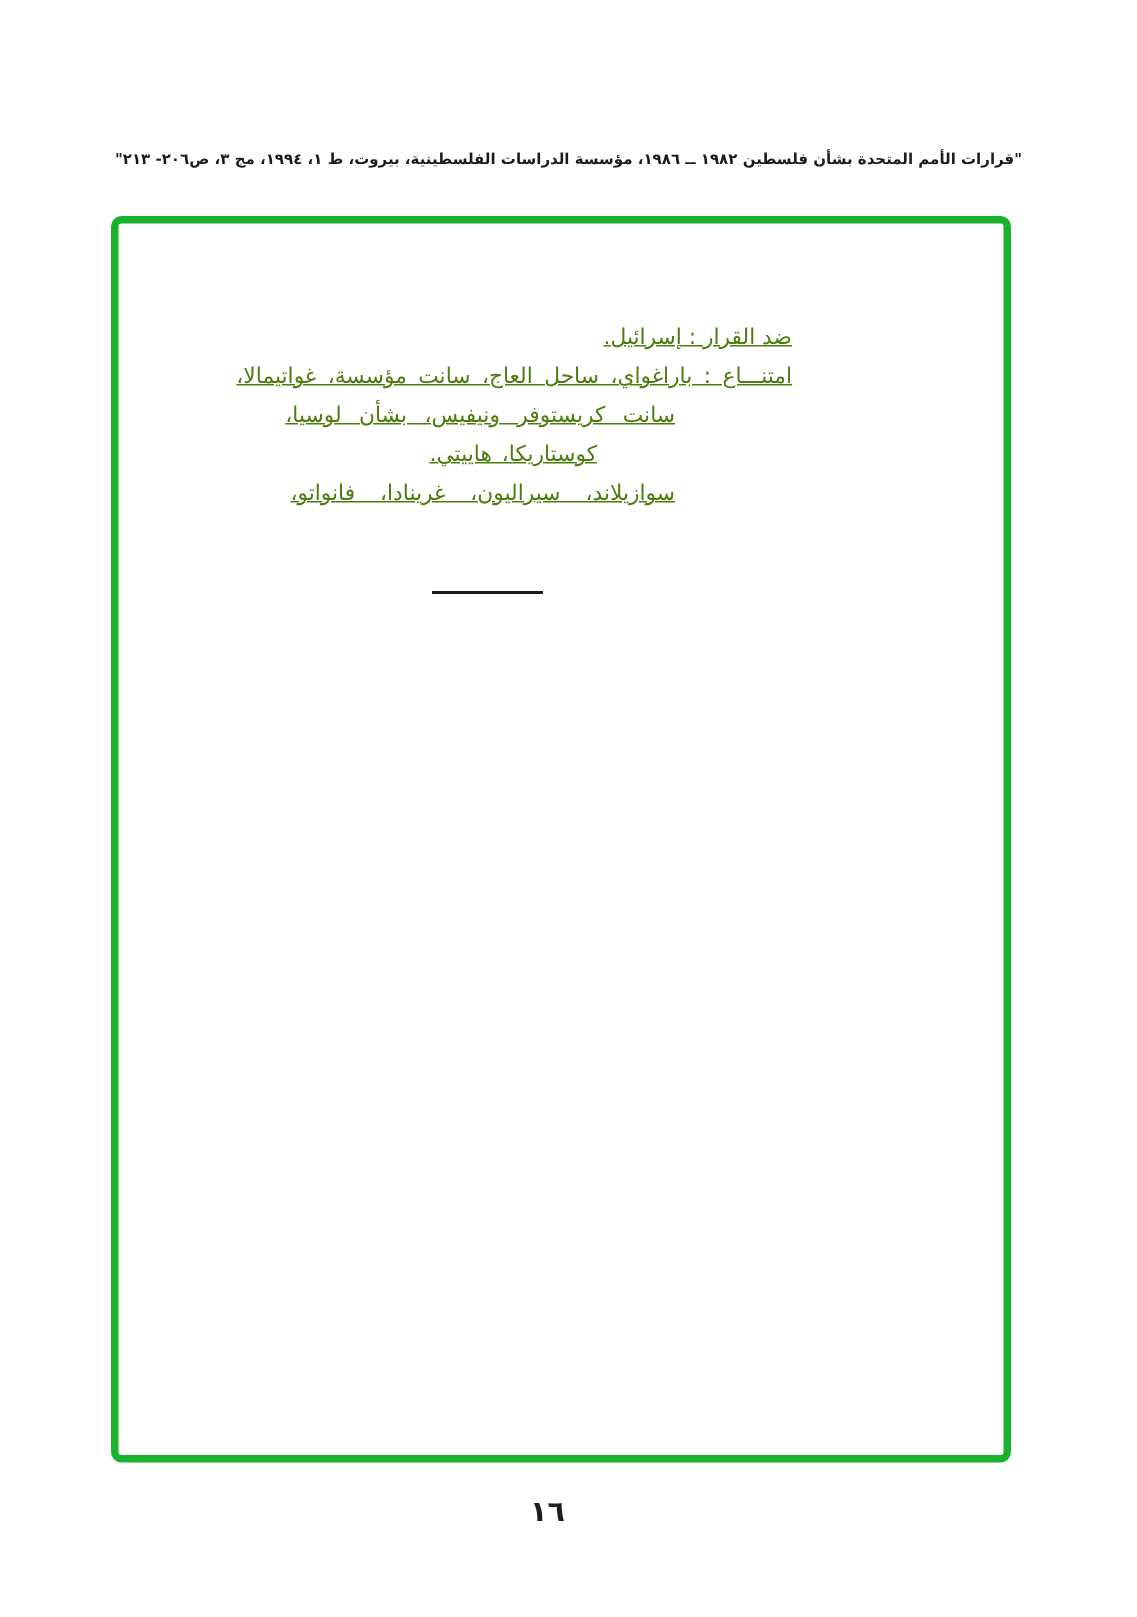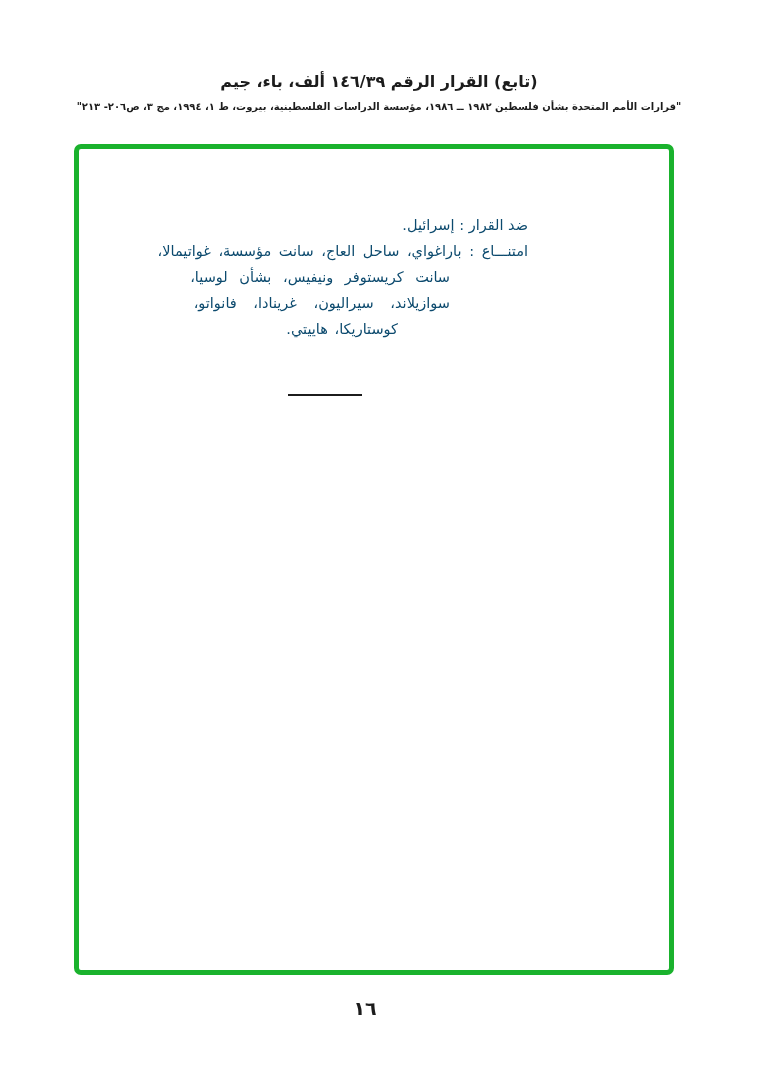--- a/index.html
+++ b/index.html
@@ -56,21 +56,22 @@
   
   .vote-block {
     position: absolute;
     left: 140px;
     top: 212px;
     width: 388px;
     direction: rtl;
     text-align: right;
     font-size: 14.5px;
     line-height: 26px;
-    color: #0c4a6e;
+    color: #4d7c0f;
+    text-decoration: underline;
   }
   .vote-line { white-space: nowrap; }
   .line-against   { }
   .line-abstain   { word-spacing: 3px; }
   .line-abstain2  { margin-right: 78px; word-spacing: 2px; }
   .line-absent    { word-spacing: 2px; }
   .line-absent2   { margin-right: 78px; word-spacing: 7px; letter-spacing: 0.8px; }
   .line-absent3   { margin-right: 78px; word-spacing: 12px; letter-spacing: 1.2px; }
   .line-absent4   { margin-right: 130px; word-spacing: 2px; }
 
@@ -93,31 +94,30 @@
     direction: rtl;
     font-size: 19px;
     font-weight: bold;
   }
 </style>
 </head>
 <body>
 
 <div class="page">
 
-  <div class="doc-title">(تابع) القرار الرقم ١٤٦/٣٩ ألف، باء، جيم</div>
 
   <div class="doc-source">"قرارات الأمم المتحدة بشأن فلسطين ١٩٨٢ ــ ١٩٨٦، مؤسسة الدراسات الفلسطينية، بيروت، ط ١، ١٩٩٤، مج ٣، ص٢٠٦- ٢١٣"</div>
 
   <div class="content-box"></div>
 
   <div class="vote-block">
     <div class="vote-line line-against">ضد القرار : إسرائيل.</div>
     <div class="vote-line line-abstain">امتنـــاع : باراغواي، ساحل العاج، سانت مؤسسة، غواتيمالا،</div>
     <div class="vote-line line-absent2">سانت كريستوفر ونيفيس، بشأن لوسيا،</div>
+    <div class="vote-line line-absent4">كوستاريكا، هاييتي.</div>
     <div class="vote-line line-absent3">سوازيلاند، سيراليون، غرينادا، فانواتو،</div>
-    <div class="vote-line line-absent4">كوستاريكا، هاييتي.</div>
   </div>
 
   <div class="end-divider"></div>
 
   <div class="page-number">١٦</div>
 
 </div>
 
 </body></html>

